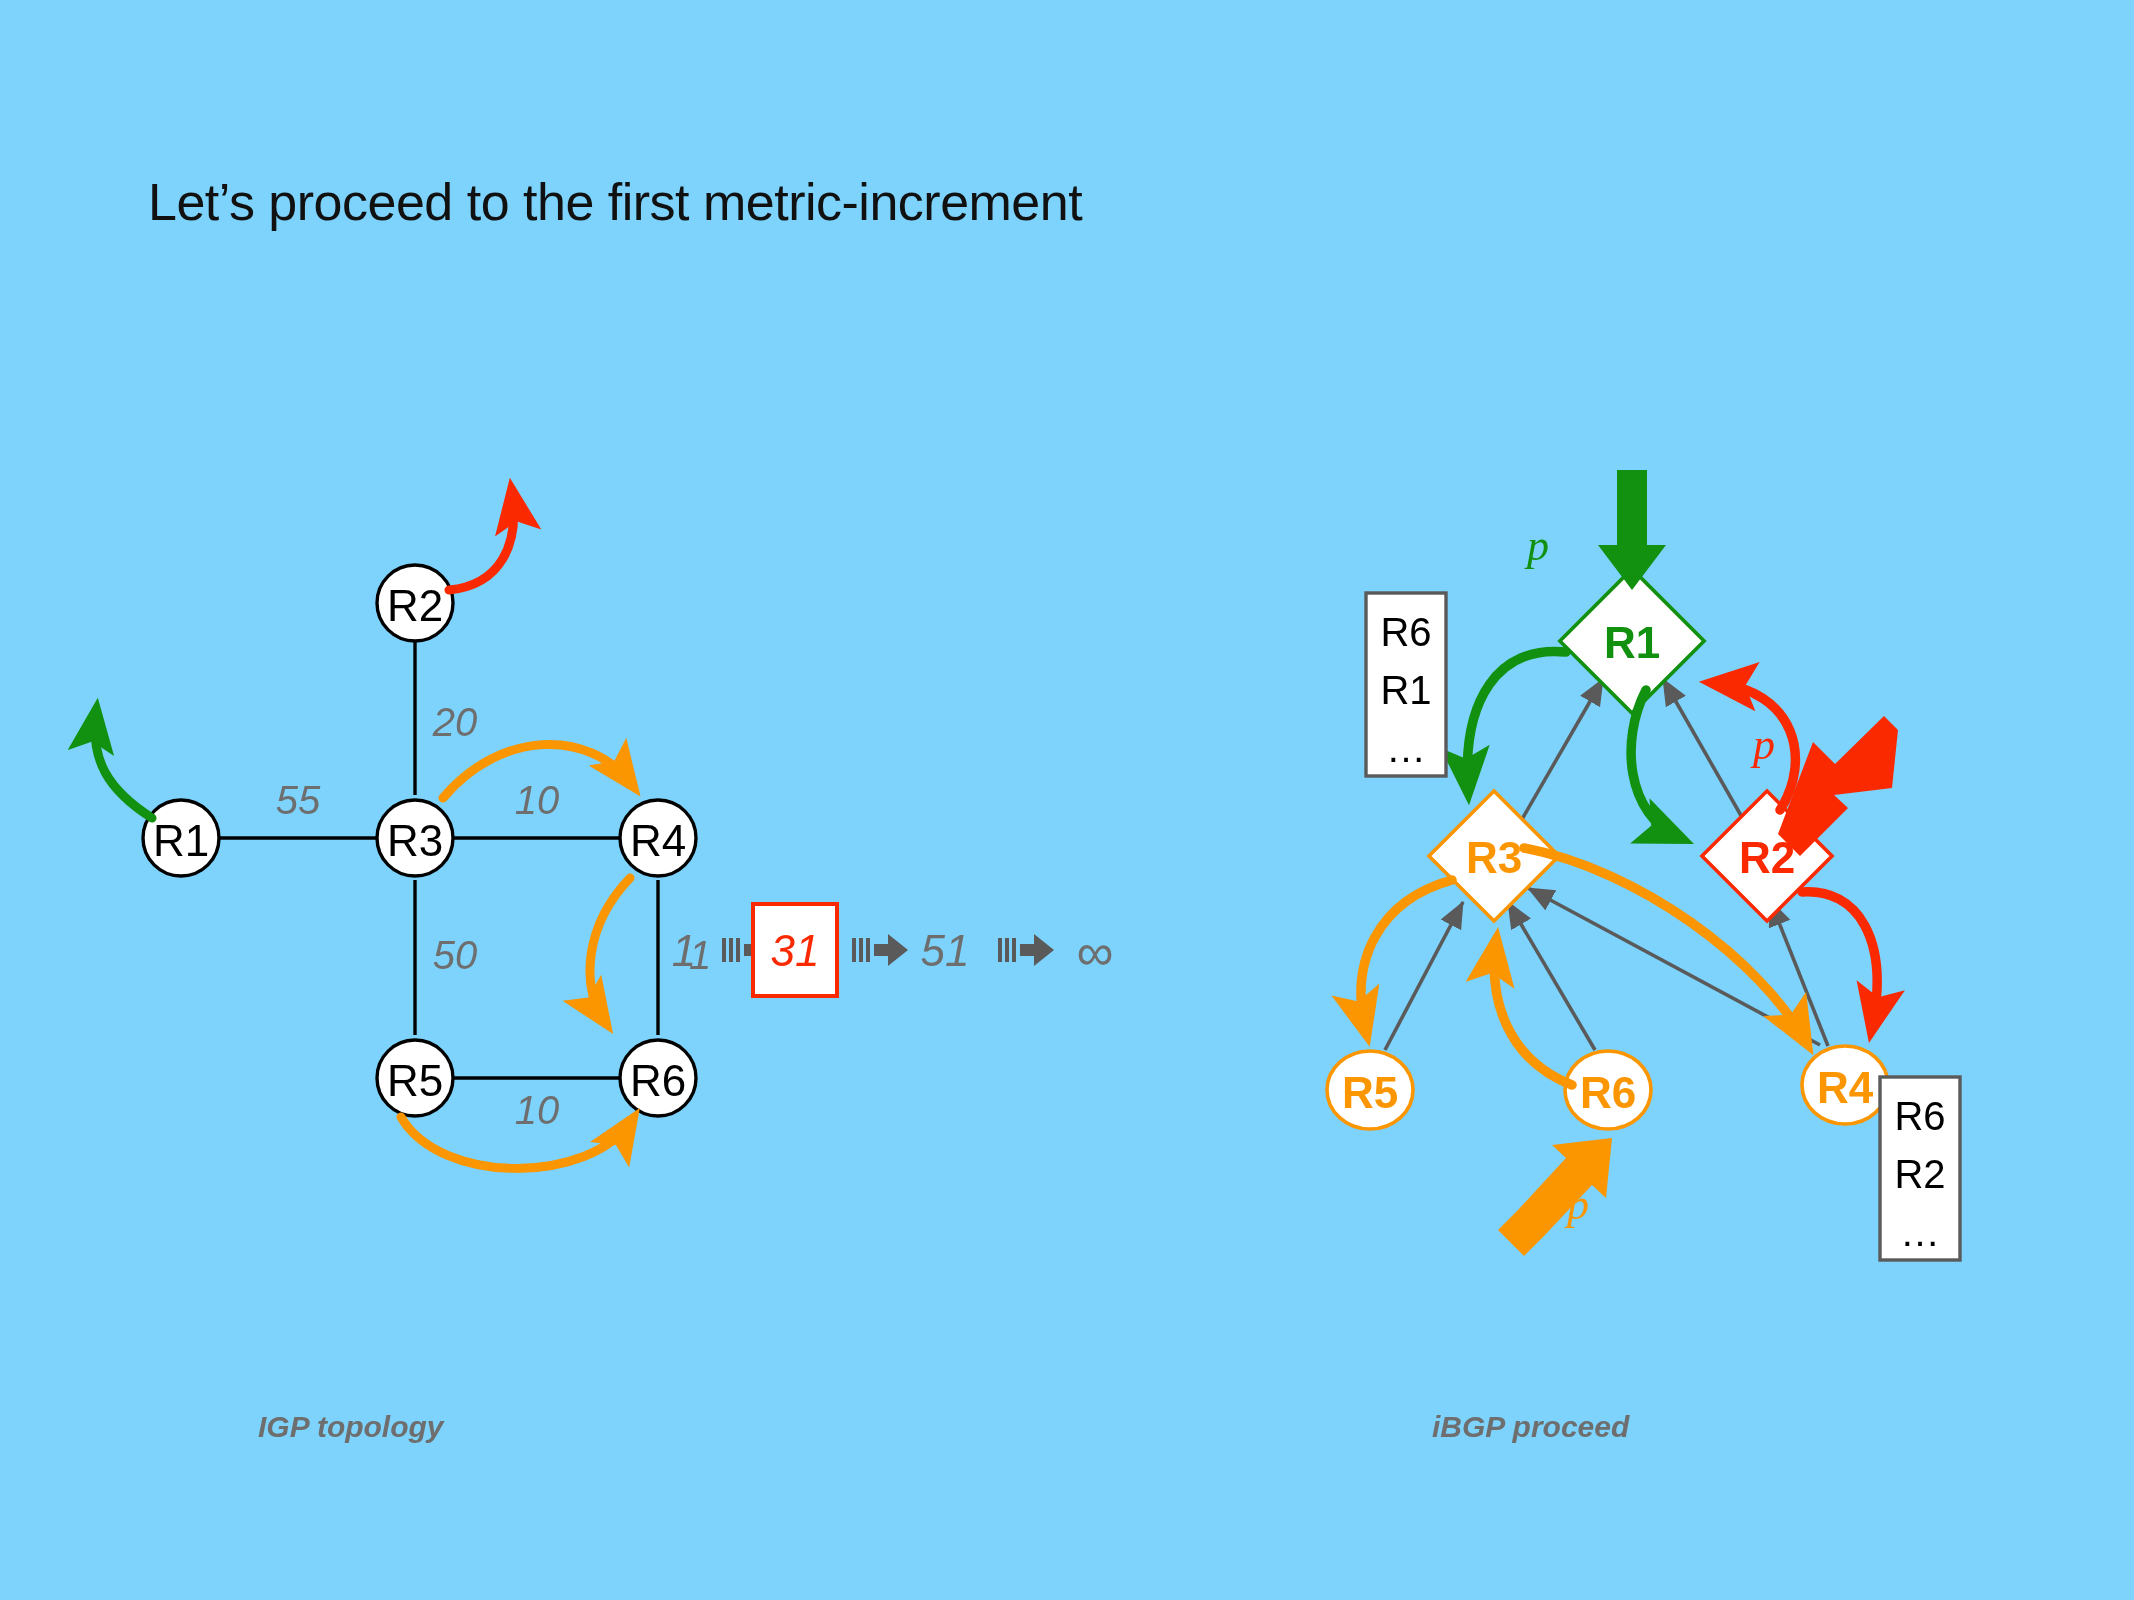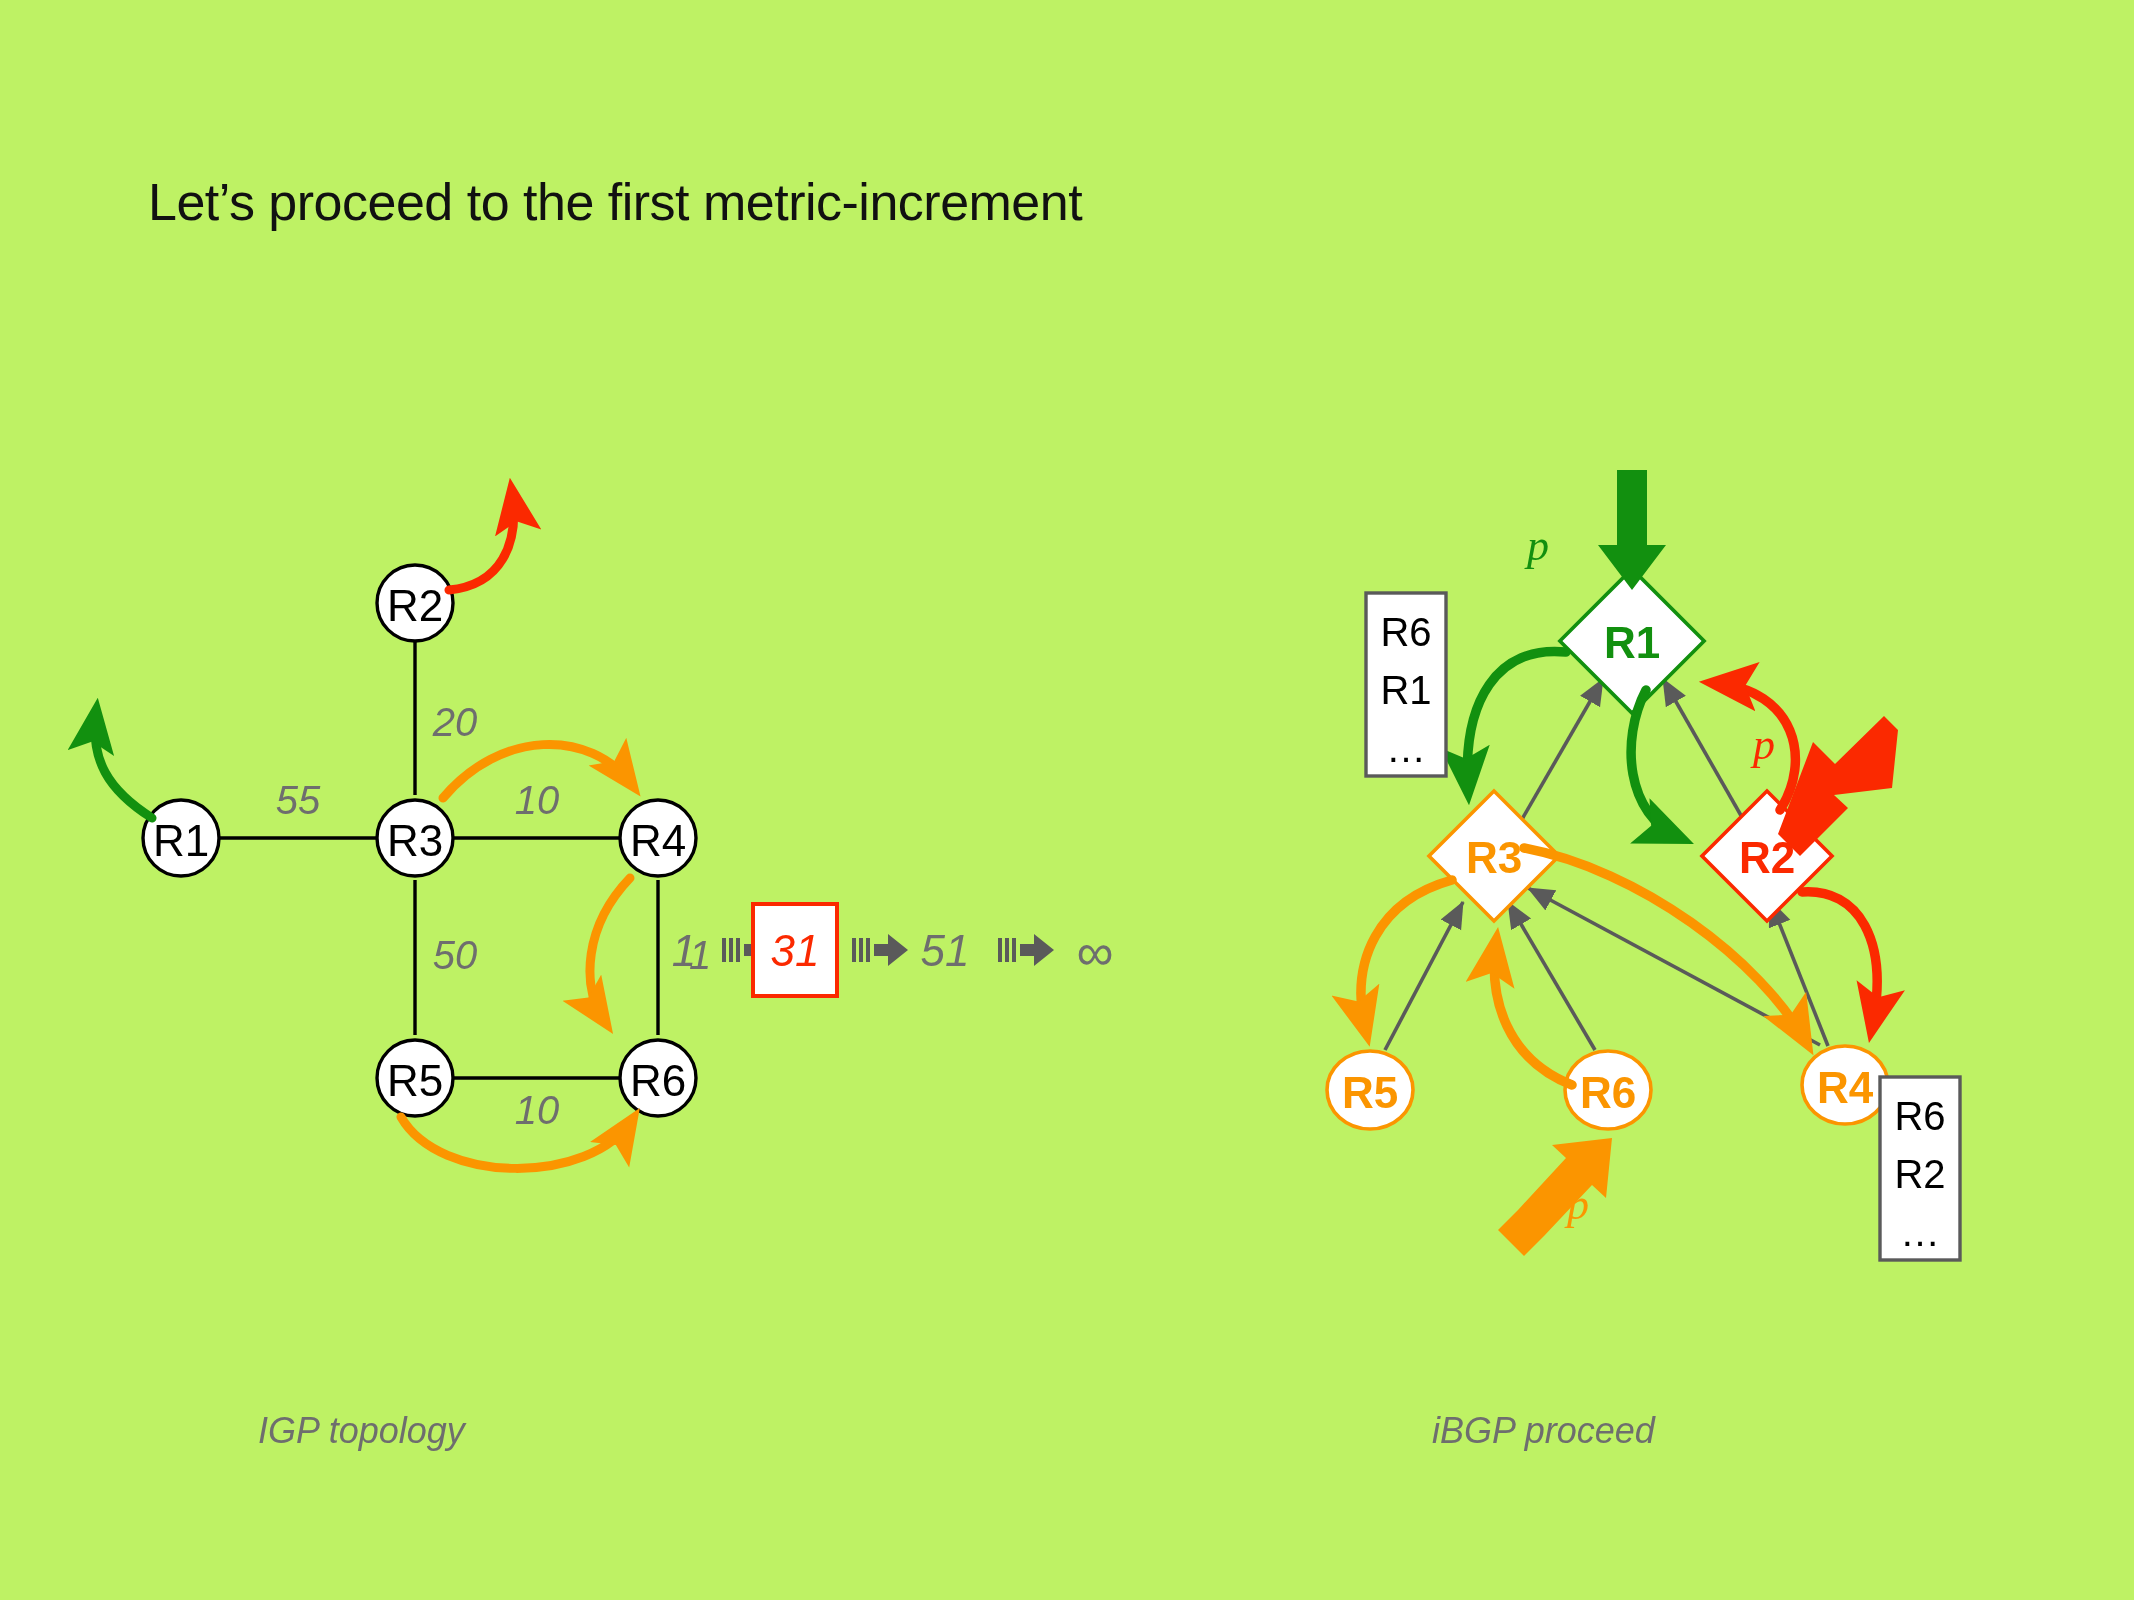--- a/index.html
+++ b/index.html
@@ -12,38 +12,39 @@
     height: 1600px;
     position: relative;
     overflow: hidden;
     font-family: "Liberation Sans", sans-serif;
   }
   #slide {
     position: absolute;
     left: 0; top: 0;
     width: 2134px;
     height: 1600px;
-    background: #bef264;
+    background: #7dd3fc;
   }
   #slide-title {
     position: absolute;
     left: 148px;
     top: 172px;
     font-size: 52px;
     font-weight: 400;
     color: #111111;
     letter-spacing: -0.5px;
     white-space: nowrap;
   }
   .caption {
     position: absolute;
-    font-size: 36px;
+    font-size: 30px;
     font-style: italic;
     color: #6e6e6e;
     white-space: nowrap;
+    font-weight: bold;
   }
   #caption-igp { left: 258px; top: 1410px; }
   #caption-ibgp { left: 1432px; top: 1410px; }
 
   svg.diagram {
     position: absolute;
     left: 0; top: 0;
     width: 2134px;
     height: 1600px;
     overflow: visible;

